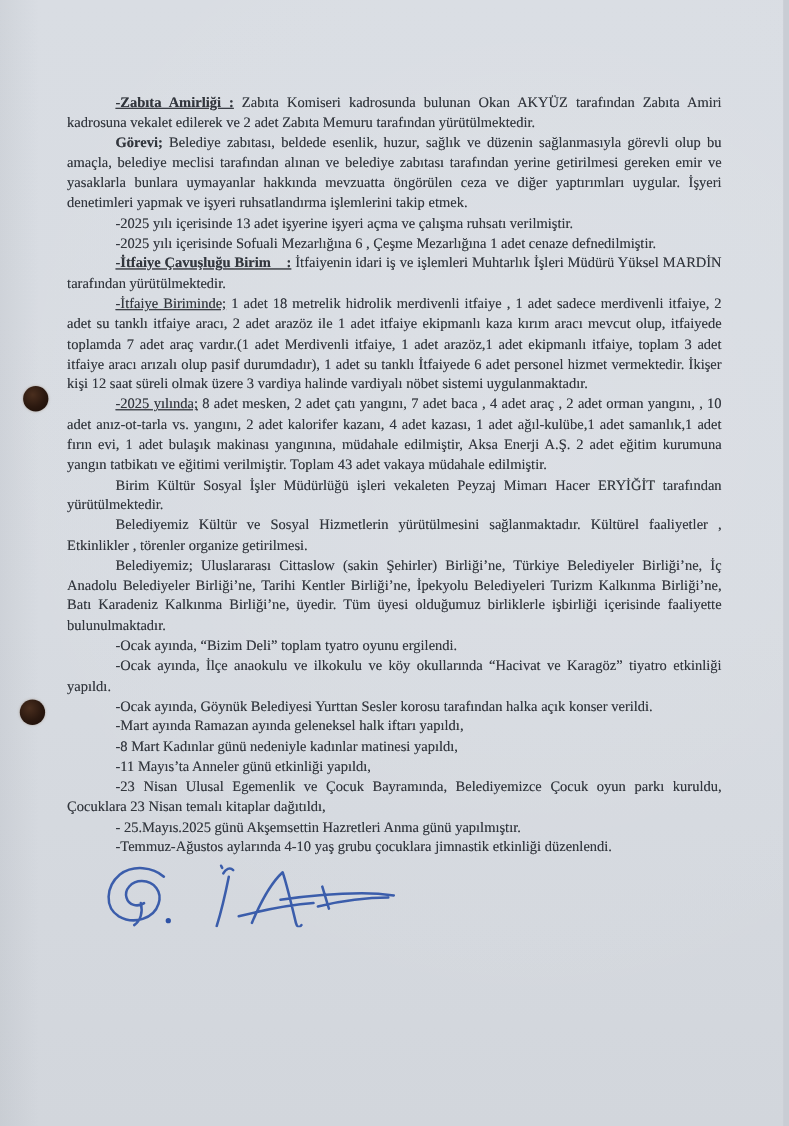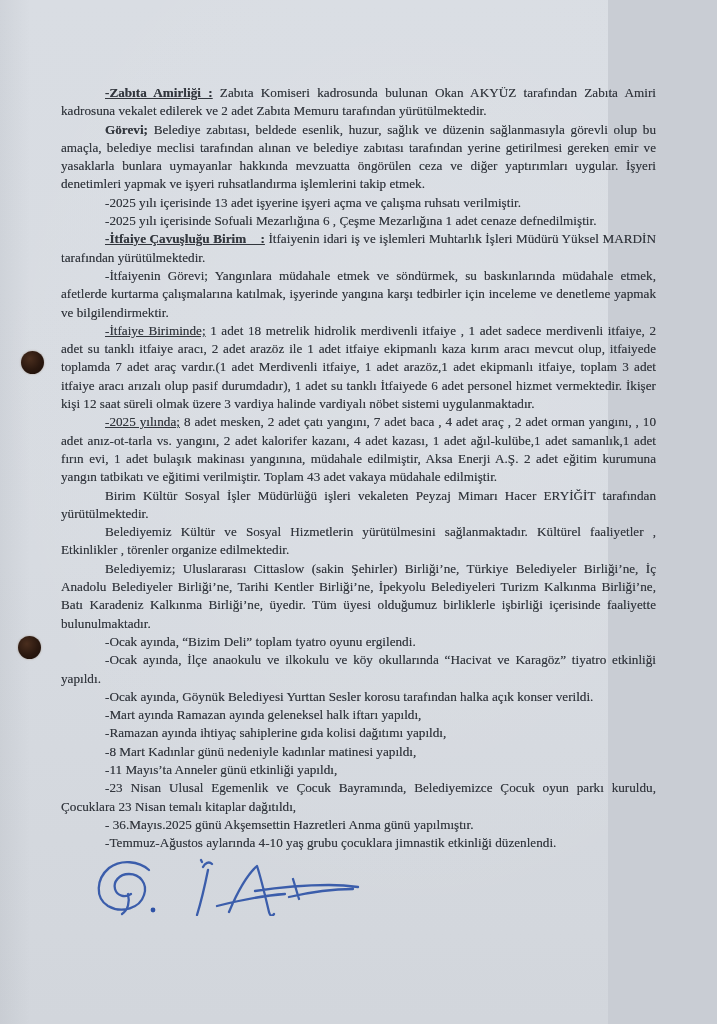--- a/index.html
+++ b/index.html
@@ -1,25 +1,24 @@
 <!DOCTYPE html>
 <html><head>
 <meta charset="utf-8">
 <style>
   html,body{margin:0;padding:0;}
   body{width:717px;height:1024px;overflow:hidden;background:#c9cdd4;}
   .page{
-    position:relative;width:584px;height:1024px;
+    position:relative;width:712px;height:1024px;
     background:
       radial-gradient(120% 90% at 68% 38%, rgba(255,255,255,0.10), rgba(0,0,0,0) 62%),
       linear-gradient(90deg, rgba(80,86,96,0.07), rgba(0,0,0,0) 5%),
       linear-gradient(180deg, #d9dde3 0%, #d7dbe1 55%, #d2d6dc 100%);
     font-family:"Liberation Serif","DejaVu Serif",serif;
     color:#32363d;
-    padding-left:24px;
   }
   .doc-body{
     position:absolute;left:61px;top:84px;width:595px;
     font-size:13.2px;line-height:18.3px;text-align:justify;
     text-shadow:0 0 0.6px rgba(50,54,62,0.55);
   }
   .section{margin:0;}
   .section + .section{}
   p.para{margin:0;text-indent:44px;}
   .lead,.tail{white-space:pre-wrap;}
@@ -47,37 +46,35 @@
   <div class="doc-body" style="color: rgb(50, 54, 61);">
 
     <div class="section">
         <p class="para"><span class="lead bold underline">-Zabıta Amirliği :</span><span class="body"> Zabıta Komiseri kadrosunda bulunan Okan AKYÜZ tarafından Zabıta Amiri kadrosuna vekalet edilerek  ve 2 adet  Zabıta Memuru tarafından yürütülmektedir.</span></p>
         <p class="para"><span class="lead bold">Görevi;</span><span class="body"> Belediye zabıtası, beldede esenlik, huzur, sağlık ve düzenin sağlanmasıyla görevli olup bu amaçla, belediye meclisi tarafından alınan ve belediye zabıtası tarafından yerine getirilmesi gereken emir ve yasaklarla bunlara uymayanlar hakkında mevzuatta öngörülen ceza ve diğer yaptırımları uygular. İşyeri denetimleri yapmak ve işyeri ruhsatlandırma işlemlerini takip etmek.</span></p>
         <p class="para"><span class="body">-2025 yılı içerisinde  13 adet işyerine işyeri açma ve çalışma ruhsatı verilmiştir.</span></p>
         <p class="para"><span class="body">-2025 yılı içerisinde Sofuali Mezarlığına 6 ,  Çeşme Mezarlığına 1 adet cenaze defnedilmiştir.</span></p>
       </div>
       <div class="section">
         <p class="para"><span class="lead bold underline">-İtfaiye Çavuşluğu Birim    :</span><span class="body"> İtfaiyenin idari iş ve işlemleri  Muhtarlık İşleri Müdürü Yüksel MARDİN tarafından yürütülmektedir.</span></p>
-        <p class="para"><span class="body">-İtfaiyenin Görevi; Yangınlara müdahale etmek ve söndürmek, su baskınlarında müdahale etmek, afetlerde kurtarma çalışmalarına katılmak, işyerinde yangına karşı tedbirler için inceleme ve denetleme yapmak ve bilgilendirmektir.</span></p>
         <p class="para"><span class="lead underline">-İtfaiye Biriminde;</span><span class="body"> 1 adet 18 metrelik hidrolik merdivenli itfaiye , 1 adet sadece merdivenli itfaiye, 2 adet su tanklı itfaiye aracı, 2 adet arazöz  ile 1 adet itfaiye ekipmanlı kaza kırım aracı mevcut olup, itfaiyede toplamda 7 adet araç vardır.(1 adet Merdivenli itfaiye, 1 adet arazöz,1 adet ekipmanlı itfaiye, toplam 3 adet itfaiye aracı arızalı olup pasif durumdadır), 1 adet su tanklı  İtfaiyede 6 adet personel hizmet vermektedir. İkişer kişi 12 saat süreli olmak üzere 3 vardiya halinde vardiyalı nöbet sistemi uygulanmaktadır.</span></p>
         <p class="para"><span class="lead underline">-2025 yılında;</span><span class="body"> 8 adet mesken, 2 adet çatı yangını, 7 adet baca , 4 adet araç , 2 adet orman yangını,  , 10 adet anız-ot-tarla vs. yangını, 2 adet kalorifer kazanı, 4 adet kazası, 1 adet ağıl-kulübe,1 adet samanlık,1 adet fırın evi,  1 adet bulaşık makinası yangınına, müdahale edilmiştir, Aksa Enerji A.Ş.  2 adet eğitim kurumuna yangın tatbikatı ve eğitimi verilmiştir. Toplam  43 adet vakaya  müdahale edilmiştir.</span></p>
       </div>
       <div class="section">
         <p class="para"><span class="body">Birim Kültür Sosyal İşler Müdürlüğü  işleri vekaleten Peyzaj Mimarı Hacer ERYİĞİT tarafından yürütülmektedir.</span></p>
-        <p class="para"><span class="body">Belediyemiz Kültür ve Sosyal Hizmetlerin yürütülmesini sağlanmaktadır. Kültürel faaliyetler , Etkinlikler ,  törenler  organize edilmektedir.</span></p>
+        <p class="para"><span class="body">Belediyemiz Kültür ve Sosyal Hizmetlerin yürütülmesini sağlanmaktadır. Kültürel faaliyetler , Etkinlikler ,  törenler  organize getirilmesi.</span></p>
         <p class="para"><span class="body">Belediyemiz; Uluslararası Cittaslow (sakin Şehirler) Birliği’ne, Türkiye Belediyeler Birliği’ne, İç Anadolu Belediyeler Birliği’ne, Tarihi Kentler Birliği’ne,  İpekyolu Belediyeleri Turizm Kalkınma Birliği’ne, Batı Karadeniz Kalkınma Birliği’ne, üyedir. Tüm üyesi olduğumuz  birliklerle işbirliği içerisinde faaliyette bulunulmaktadır.</span></p>
         <p class="para"><span class="body">-Ocak ayında, “Bizim Deli” toplam tyatro oyunu ergilendi.</span></p>
         <p class="para"><span class="body">-Ocak ayında, İlçe anaokulu ve ilkokulu ve köy okullarında “Hacivat ve Karagöz” tiyatro etkinliği yapıldı.</span></p>
         <p class="para"><span class="body">-Ocak ayında, Göynük Belediyesi Yurttan Sesler korosu tarafından halka açık konser verildi.</span></p>
         <p class="para"><span class="body">-Mart ayında Ramazan ayında geleneksel halk iftarı yapıldı,</span></p>
-        <p class="para"><span class="body">-Ramazan ayında ihtiyaç sahiplerine gıda kolisi dağıtımı yapıldı,</span></p>
         <p class="para"><span class="body">-8 Mart Kadınlar günü nedeniyle kadınlar matinesi yapıldı,</span></p>
         <p class="para"><span class="body">-11 Mayıs’ta Anneler günü etkinliği yapıldı,</span></p>
         <p class="para"><span class="body">-23 Nisan Ulusal Egemenlik ve Çocuk Bayramında, Belediyemizce  Çocuk oyun parkı kuruldu, Çocuklara 23 Nisan temalı kitaplar dağıtıldı,</span></p>
-        <p class="para"><span class="body">- 36.Mayıs.2025 günü Akşemsettin Hazretleri Anma günü yapılmıştır.</span></p>
+        <p class="para"><span class="body">- 25.Mayıs.2025 günü Akşemsettin Hazretleri Anma günü yapılmıştır.</span></p>
         <p class="para"><span class="body">-Temmuz-Ağustos aylarında 4-10 yaş grubu çocuklara jimnastik etkinliği düzenlendi.</span></p>
       </div>
       <svg class="signature" width="300" height="58" viewBox="0 0 300 58" aria-hidden="true" style="color: rgb(46, 82, 166);">
       <path d="M62 12 C52 3 34 1 22 10 C9 21 8 40 21 48 C35 56 53 50 57 37 C61 26 53 16 42 16 C32 16 26 24 28 31 C30 38 38 40 44 36 M41 36 C43 44 41 52 35 56"></path>
       <circle cx="66" cy="52" r="2.4"></circle>
       <path d="M116 9 C118 5 122 3 125 6 M121 12 C118 27 114 44 110 57 M114 2 L115 4"></path>
       <path d="M142 54 C150 35 160 17 170 8 C174 20 178 37 182 54 C183 58 185 59 187 56 M130 48 C158 41 184 37 198 36 M168 33 C194 29 222 27 242 27 C254 27 264 28 271 29 M206 21 L212 41 M202 39 C228 33 250 31 266 31"></path>
     </svg>
   </div>
 

